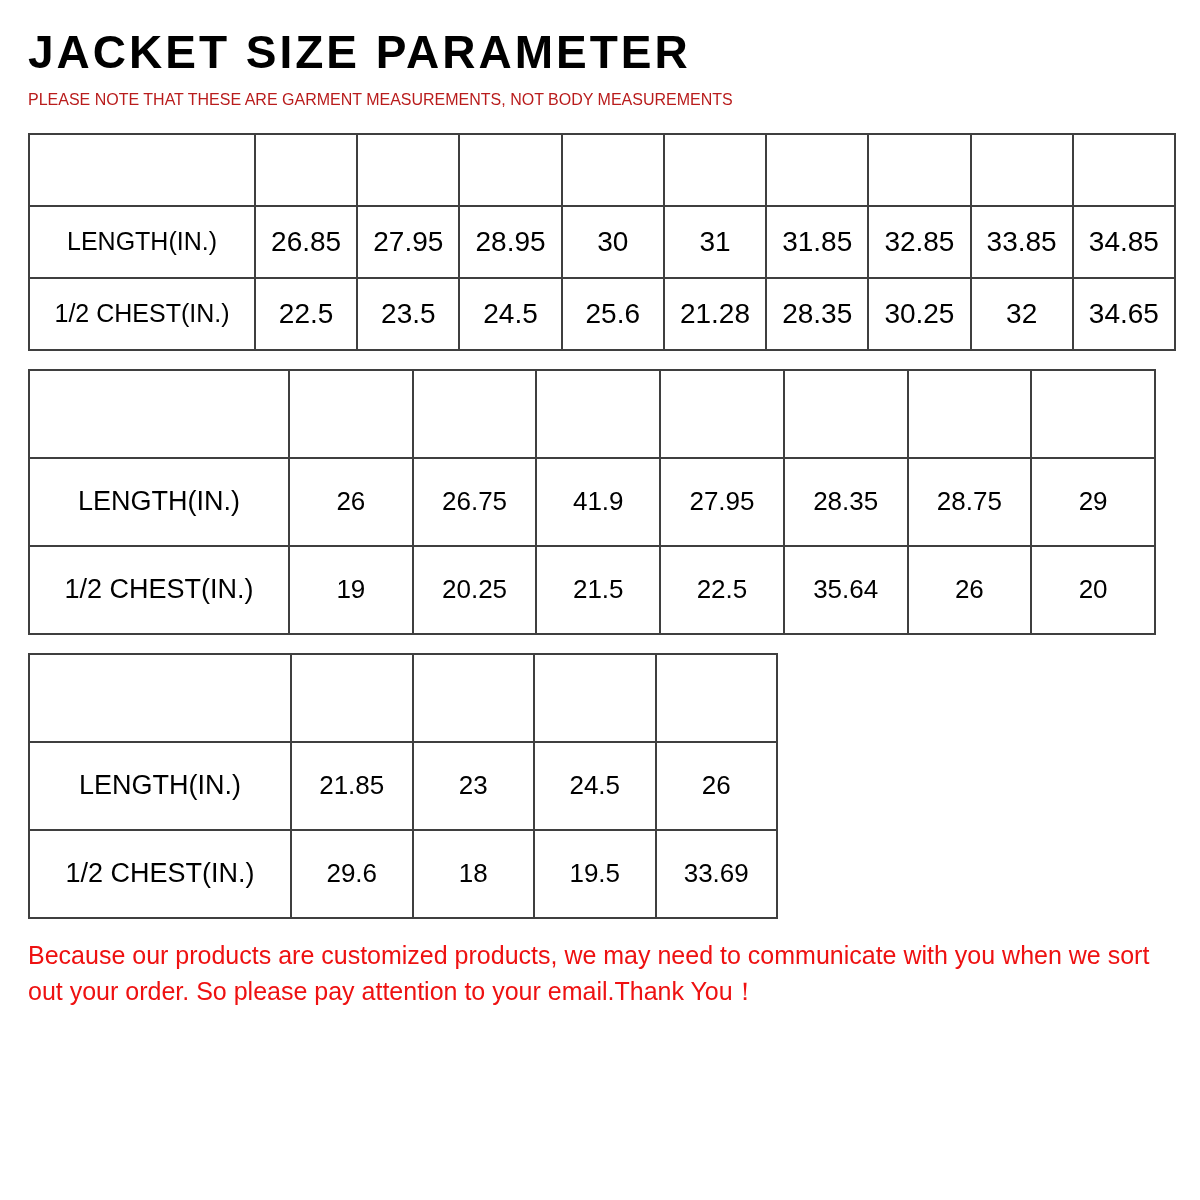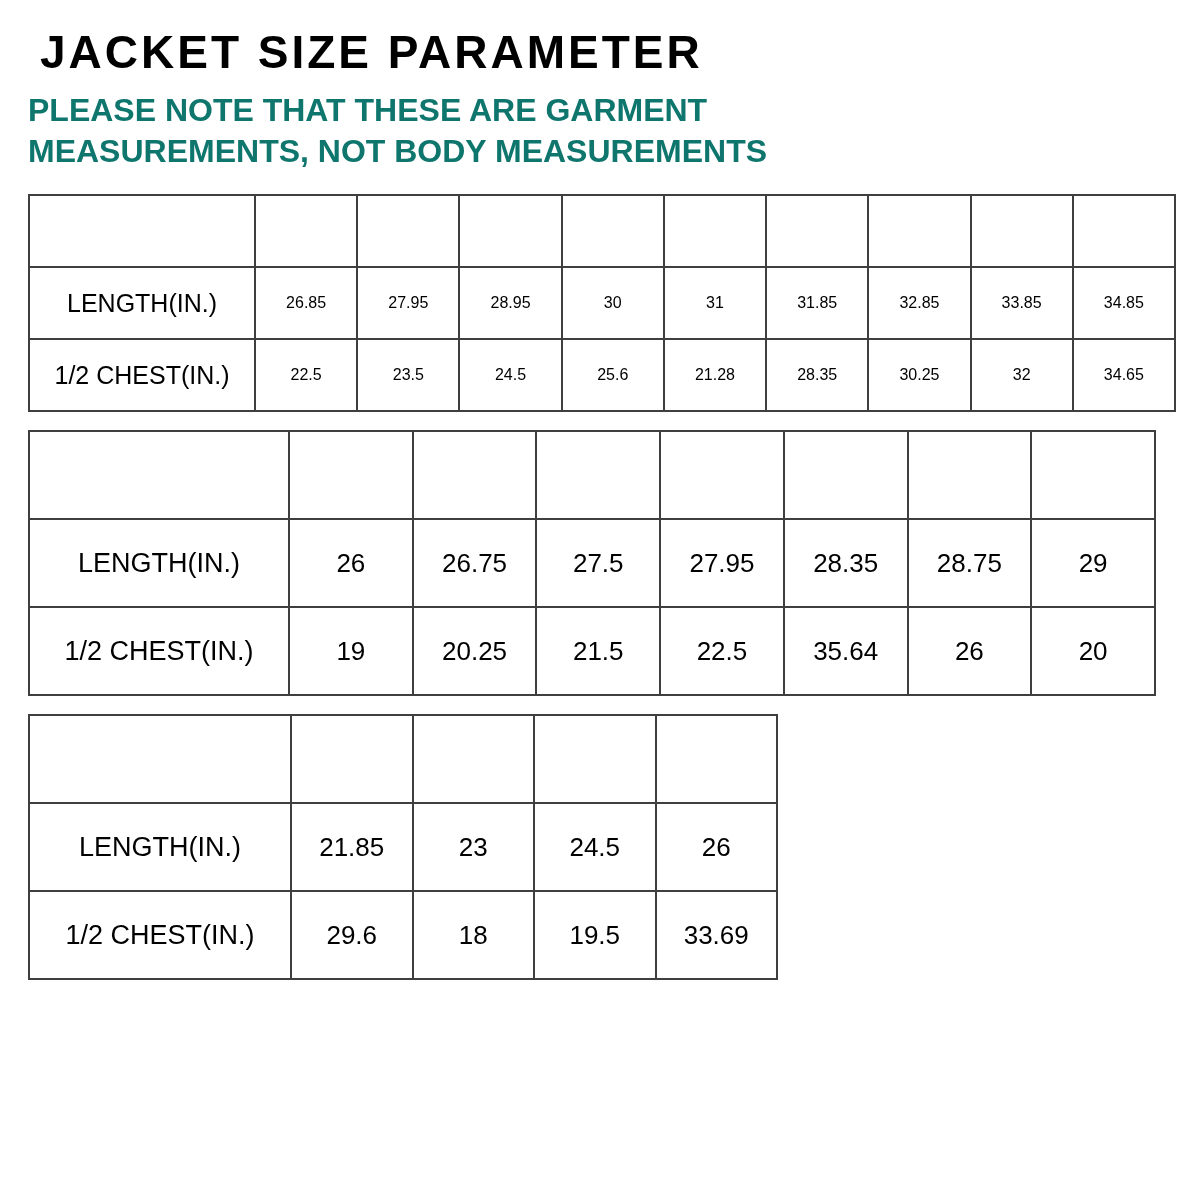--- a/index.html
+++ b/index.html
@@ -13,50 +13,49 @@
   #page {
     width: 1200px; height: 1200px;
     padding: 28px 24px 0 24px;
     position: relative;
     overflow: hidden;
   }
   .title {
     font-size: 46px;
     font-weight: bold;
     letter-spacing: 3px;
-    margin: 0 0 14px 16px;
+    margin: 0 0 14px 4px;
     line-height: 1.05;
   }
   .note-red {
-    color: #0f766e;
-    font-size: 32px;
+    color: #b91c1c;
+    font-size: 16px;
     line-height: 1.28;
     margin: 0 0 22px 4px;
     max-width: 930px;
-    font-weight: bold;
   }
   table.sizetable {
     border-collapse: collapse;
     margin: 0 0 18px 4px;
     table-layout: fixed;
   }
   table.sizetable td, table.sizetable th {
     border: 2px solid #3f3f3f;
     text-align: center;
     vertical-align: middle;
     font-weight: normal;
     background: #ffffff;
   }
   .hdr td, .hdr th {
     background: #737373;
     color: #ffffff;
   }
   
   #men-table { width: 1148px; }
-  #men-table td { height: 72px; font-size: 16px; }
+  #men-table td { height: 72px; font-size: 28px; }
   #men-table .labelcol { width: 226px; font-size: 25px; }
   #men-table .hdr .labelcol { font-size: 27px; letter-spacing: 1px; }
   #men-table .hdr td { font-size: 26px; }
   
   #women-table { width: 1128px; }
   #women-table td { height: 88px; font-size: 26px; }
   #women-table .labelcol { width: 260px; font-size: 27px; }
   #women-table .hdr .labelcol { font-size: 30px; letter-spacing: 1px; }
   #women-table .hdr td { font-size: 29px; }
   
@@ -134,21 +133,21 @@
         <td>L</td>
         <td>XL</td>
         <td>2XL</td>
         <td>3XL</td>
         <td>4XL</td>
       </tr>
       <tr>
         <td class="labelcol">LENGTH(IN.)</td>
         <td>26</td>
         <td>26.75</td>
-        <td>27.5</td>
+        <td>41.9</td>
         <td>27.95</td>
         <td>28.35</td>
         <td>28.75</td>
         <td>29</td>
       </tr>
       <tr>
         <td class="labelcol">1/2 CHEST(IN.)</td>
         <td>19</td>
         <td>20.25</td>
         <td>21.5</td>
@@ -179,14 +178,15 @@
       <tr>
         <td class="labelcol">1/2 CHEST(IN.)</td>
         <td>29.6</td>
         <td>18</td>
         <td>19.5</td>
         <td>33.69</td>
       </tr>
     </tbody>
   </table>
 
+  <p class="footer-red">Because our products are customized products, we may need to communicate with you when we sort out your order. So please pay attention to your email.Thank You！</p>
 
 </div>
 
 </body></html>

